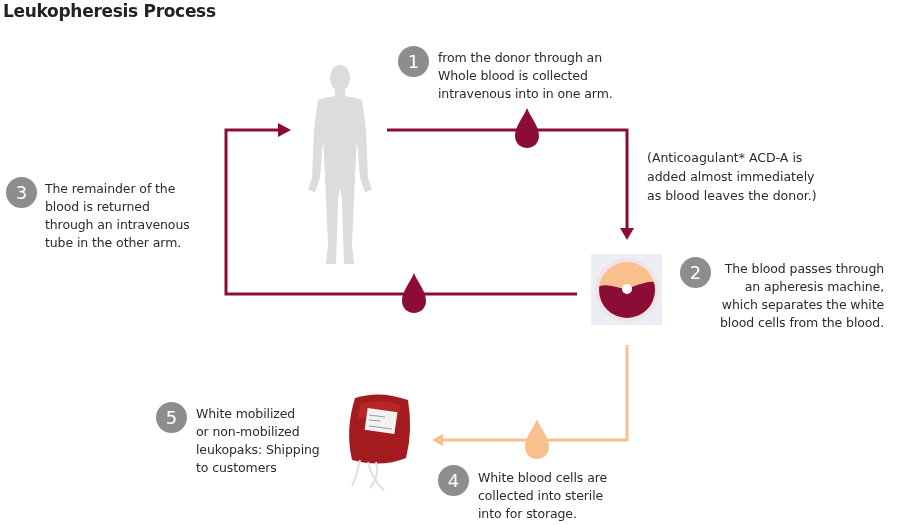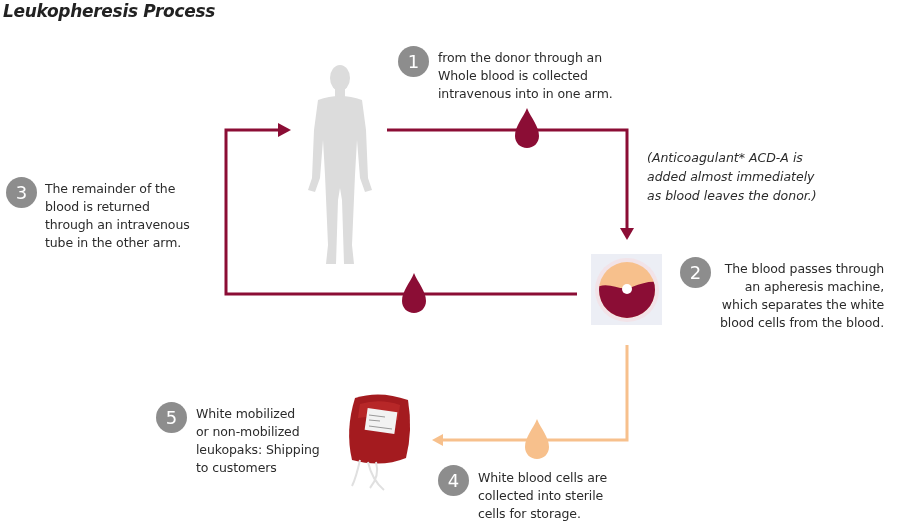--- a/index.html
+++ b/index.html
@@ -1,25 +1,25 @@
 <!DOCTYPE html>
 <html><head>
 <meta charset="utf-8">
 <style>
   html, body { margin: 0; padding: 0; background: #ffffff; }
   body { width: 902px; height: 525px; position: relative; overflow: hidden;
          font-family: "DejaVu Sans", sans-serif; color: #2b2b2b; }
   .title { position: absolute; left: 3px; top: 1px; font-size: 17px; font-weight: bold;
-           letter-spacing: -0.3px; color: #222; font-style: italic; }
+           letter-spacing: -0.3px; color: #222; }
   .step-num { position: absolute; width: 31px; height: 31px; border-radius: 50%;
               background: #8d8d8d; color: #fff; font-size: 18px; text-align: center;
               line-height: 31px; }
   .step-text { position: absolute; font-size: 12.5px; line-height: 18px; color: #2b2b2b;
                letter-spacing: -0.1px; }
-  .note { position: absolute; font-size: 12.5px; line-height: 19px; font-style: italic; color: #2b2b2b; }
+  .note { position: absolute; font-size: 12.5px; line-height: 19px; color: #2b2b2b; }
   svg.flow { position: absolute; left: 0; top: 0; }
 </style>
 </head>
 <body>
 
 <div class="title">Leukopheresis Process</div>
 
 <svg class="flow" width="902" height="525" viewBox="0 0 902 525">
   <defs>
     <g id="drop">
@@ -108,21 +108,21 @@
   <div>The remainder of the</div>
   <div>blood is returned</div>
   <div>through an intravenous</div>
   <div>tube in the other arm.</div>
 </div>
 
 <div class="step-num" style="left:438px; top:465px;">4</div>
 <div class="step-text" style="left:478px; top:469px;">
   <div>White blood cells are</div>
   <div>collected into sterile</div>
-  <div>cells for storage.</div>
+  <div>into for storage.</div>
 </div>
 
 <div class="step-num" style="left:156px; top:402px;">5</div>
 <div class="step-text" style="left:196px; top:405px;">
   <div>White mobilized</div>
   <div>or non-mobilized</div>
   <div>leukopaks: Shipping</div>
   <div>to customers</div>
 </div>
 

